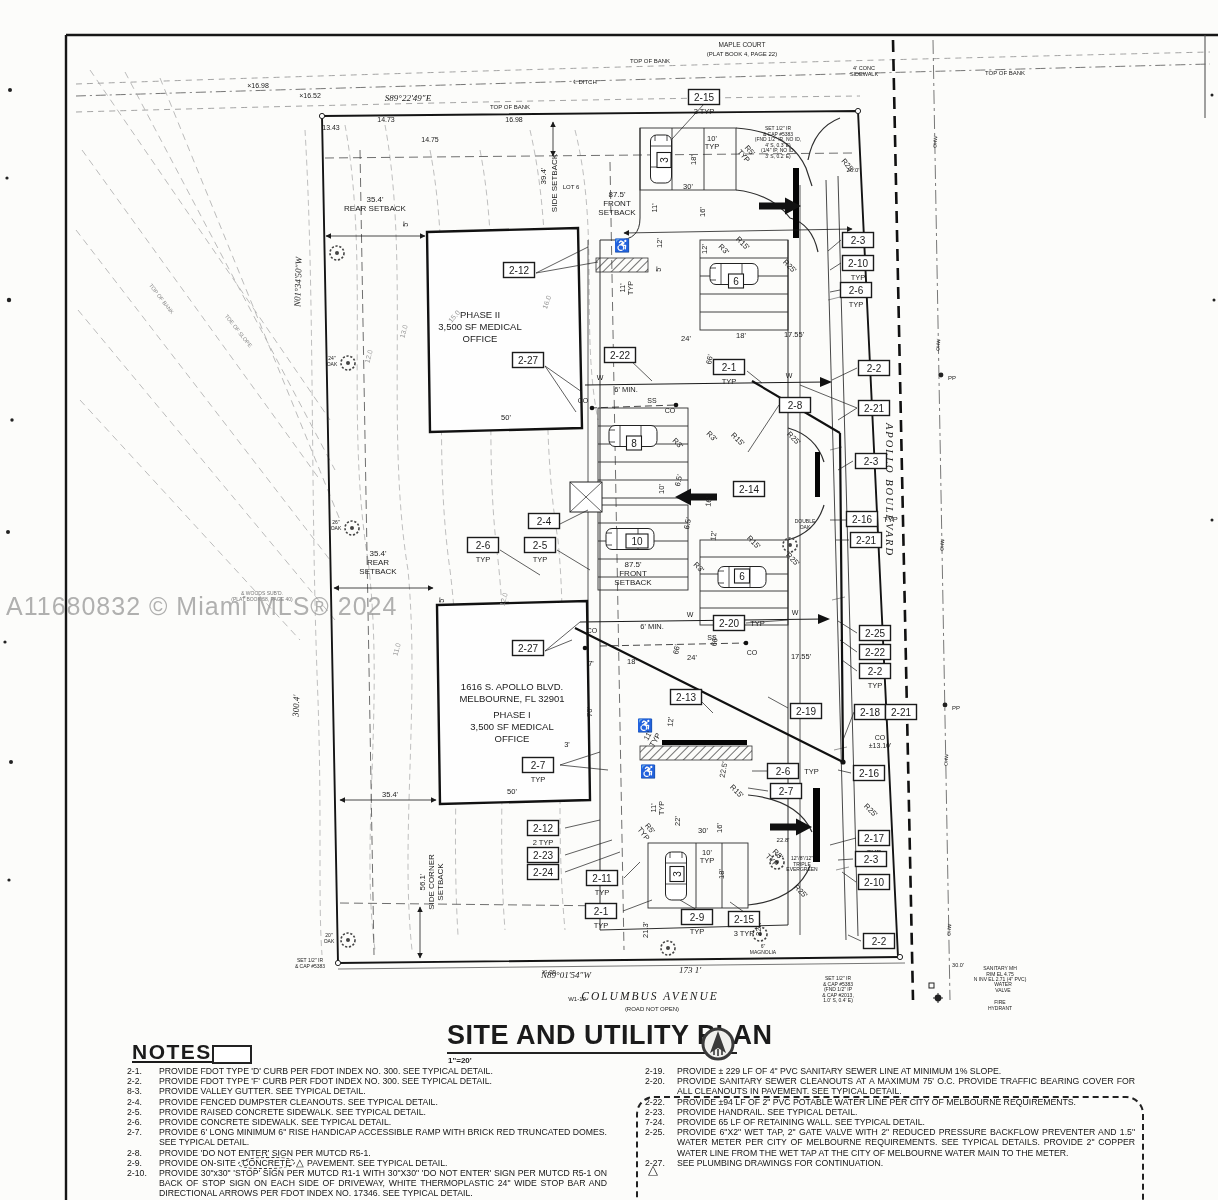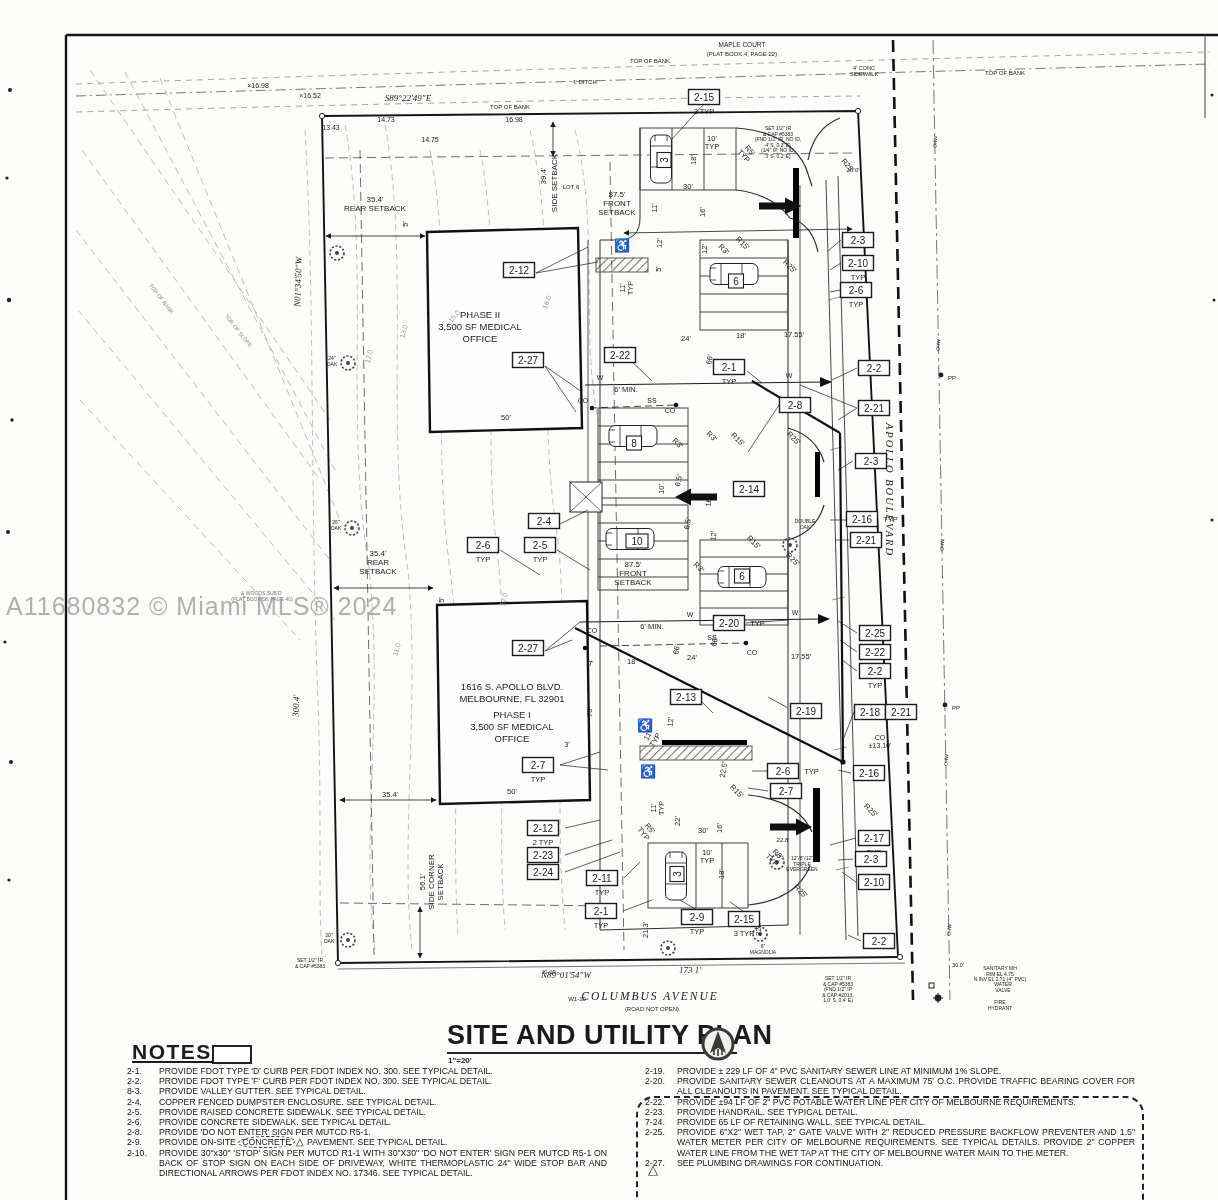--- a/index.html
+++ b/index.html
@@ -667,31 +667,35 @@
     <div class="note">
       <span class="nn">2-2.</span>
       <span class="nt">PROVIDE FDOT TYPE 'F' CURB PER FDOT INDEX NO. 300. SEE TYPICAL DETAIL.</span>
     </div>
     <div class="note">
       <span class="nn">8-3.</span>
       <span class="nt">PROVIDE VALLEY GUTTER. SEE TYPICAL DETAIL.</span>
     </div>
     <div class="note">
       <span class="nn">2-4.</span>
-      <span class="nt">COPPER FENCED DUMPSTER ENCLOSURE. SEE TYPICAL DETAIL.</span>
+      <span class="nt">PROVIDE FENCED DUMPSTER CLEANOUTS. SEE TYPICAL DETAIL.</span>
     </div>
     <div class="note">
       <span class="nn">2-5.</span>
       <span class="nt">PROVIDE RAISED CONCRETE SIDEWALK. SEE TYPICAL DETAIL.</span>
     </div>
     <div class="note">
       <span class="nn">2-6.</span>
       <span class="nt">PROVIDE CONCRETE SIDEWALK. SEE TYPICAL DETAIL.</span>
     </div>
     <div class="note">
+      <span class="nn">2-7.</span>
+      <span class="nt">PROVIDE 6' LONG MINIMUM 6" RISE HANDICAP ACCESSIBLE RAMP WITH BRICK RED TRUNCATED DOMES. SEE TYPICAL DETAIL.</span>
+    </div>
+    <div class="note">
       <span class="nn">2-8.</span>
       <span class="nt">PROVIDE 'DO NOT ENTER' SIGN PER MUTCD R5-1.</span>
     </div>
     <div class="note">
       <span class="nn">2-9.</span>
       <span class="nt">PROVIDE ON-SITE <span class="cloudw">CONCRETE</span><span class="inline-delta">△</span> PAVEMENT. SEE TYPICAL DETAIL.</span>
     </div>
     <div class="note">
       <span class="nn">2-10.</span>
       <span class="nt">PROVIDE 30"x30" 'STOP' SIGN PER MUTCD R1-1 WITH 30"X30" 'DO NOT ENTER' SIGN PER MUTCD R5-1 ON BACK OF STOP SIGN ON EACH SIDE OF DRIVEWAY, WHITE THERMOPLASTIC 24" WIDE STOP BAR AND DIRECTIONAL ARROWS PER FDOT INDEX NO. 17346. SEE TYPICAL DETAIL.</span>

